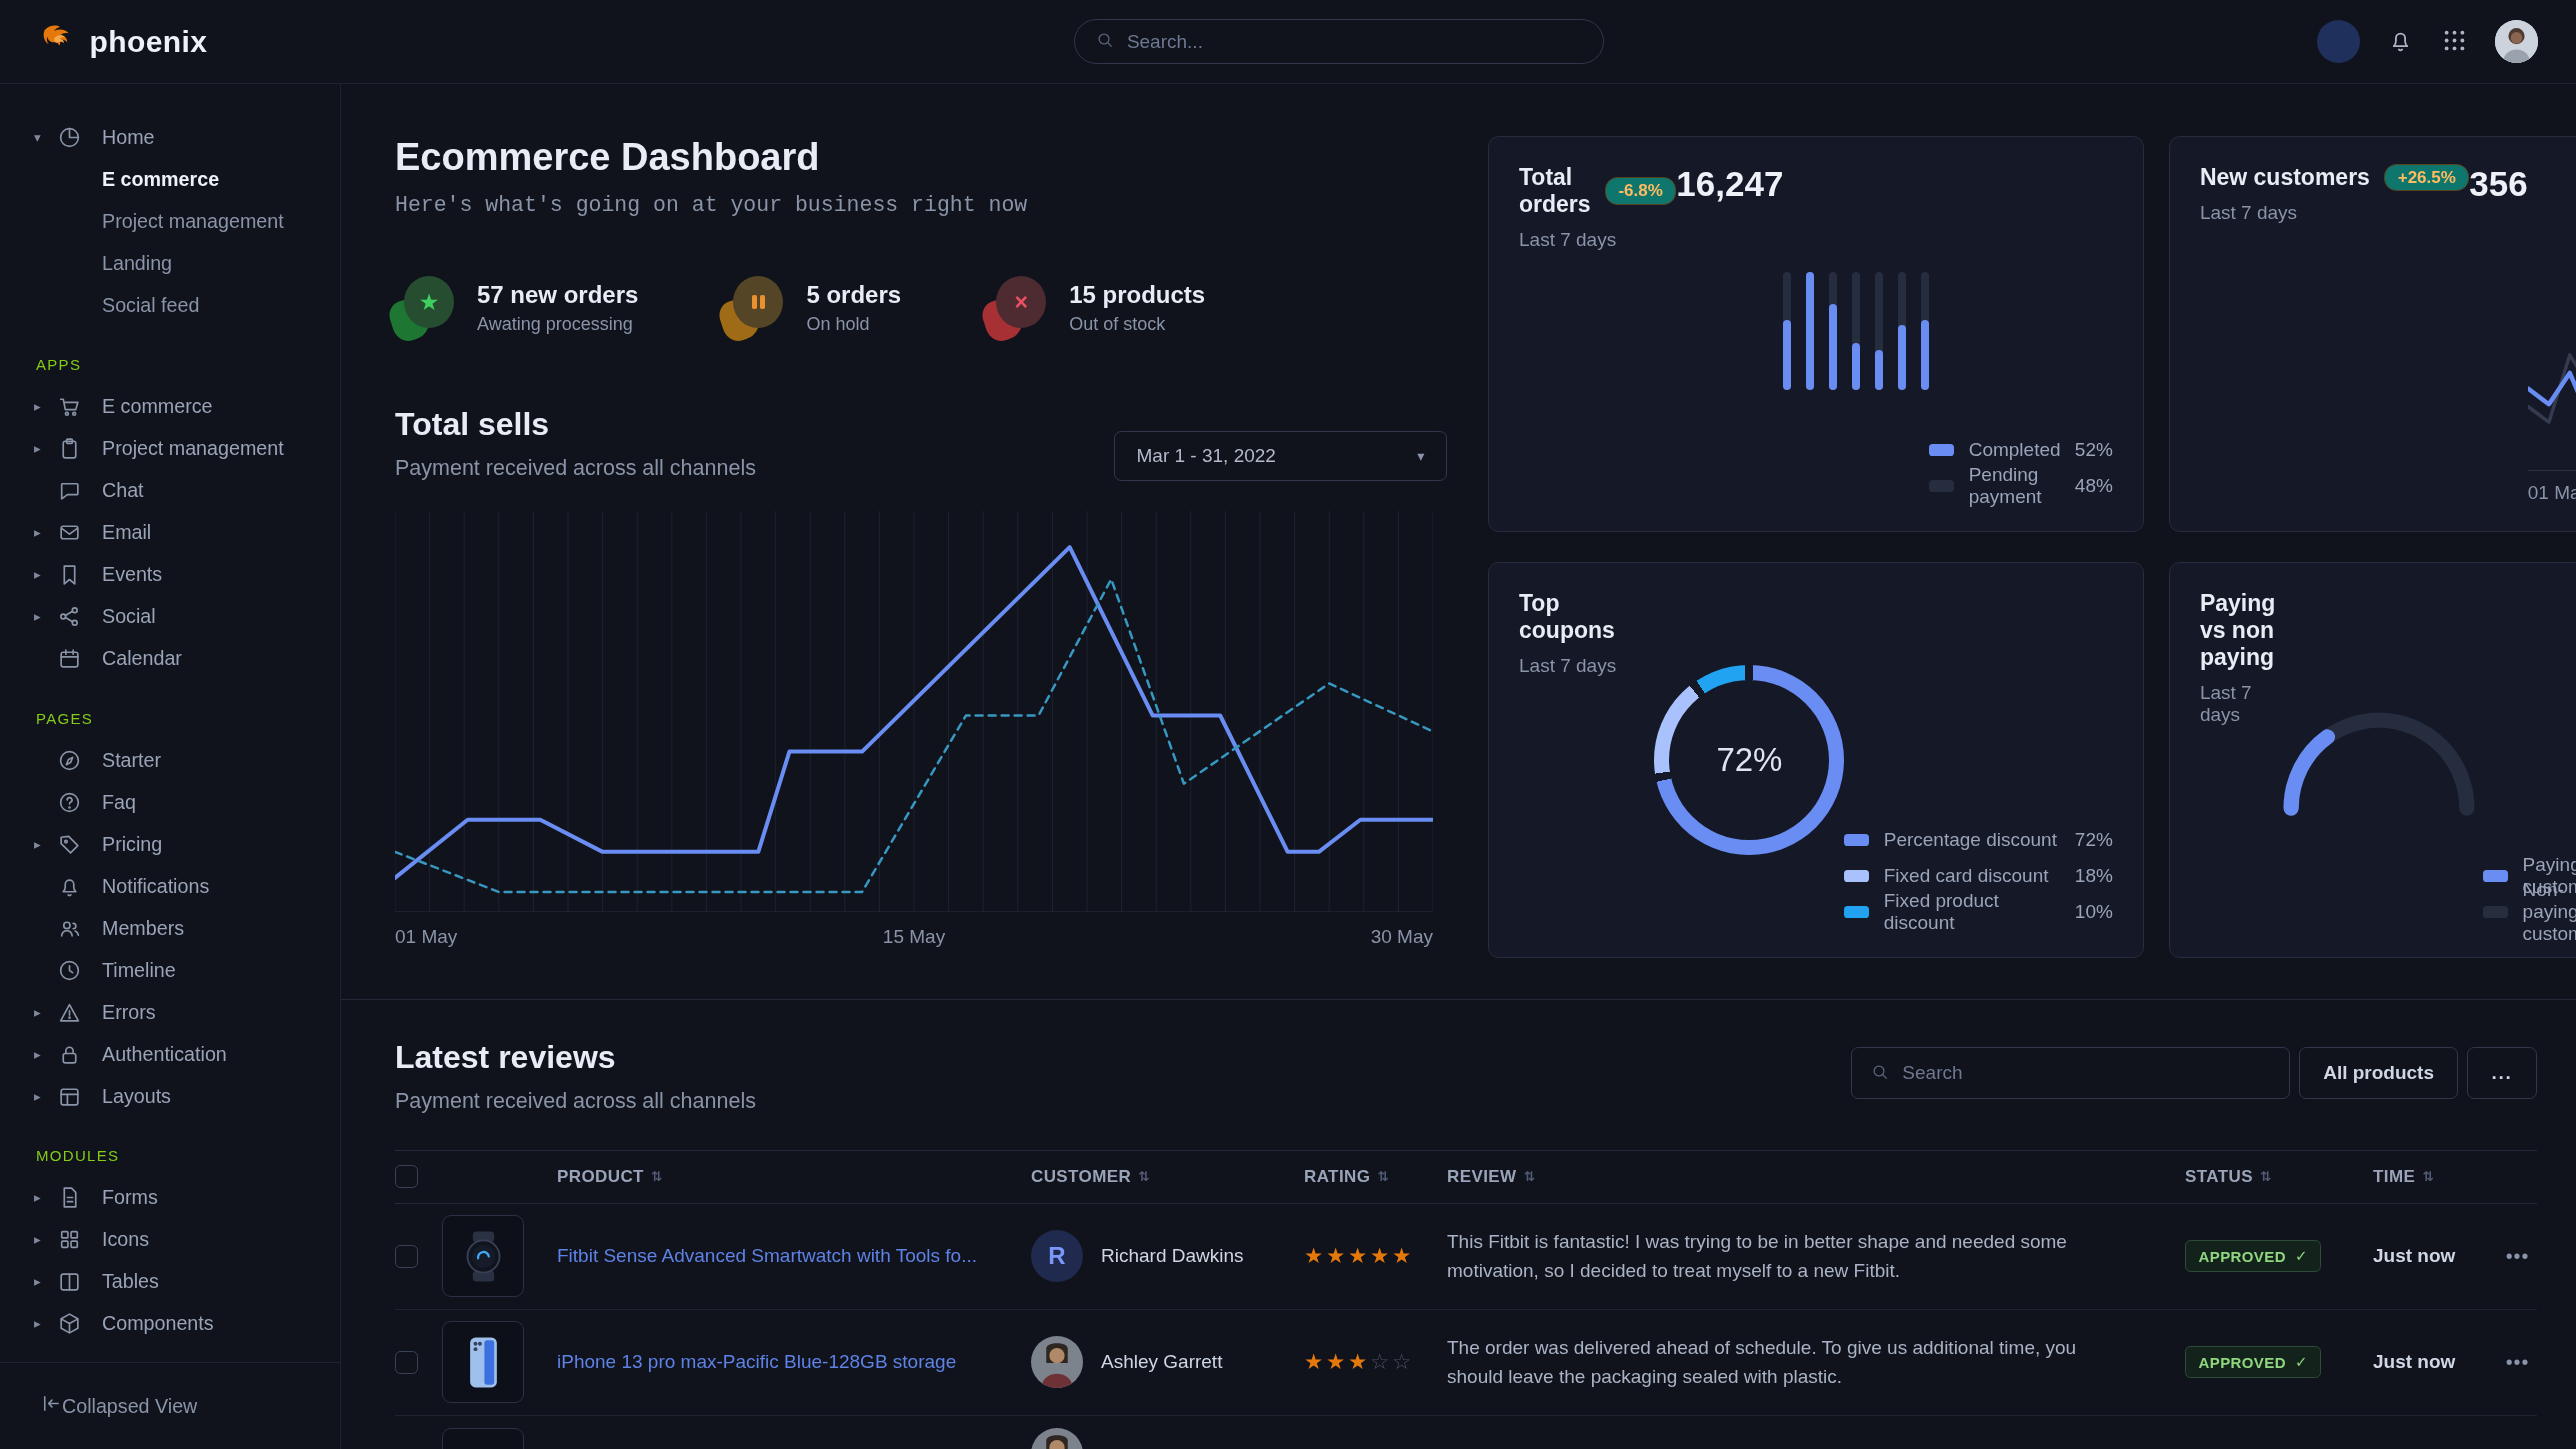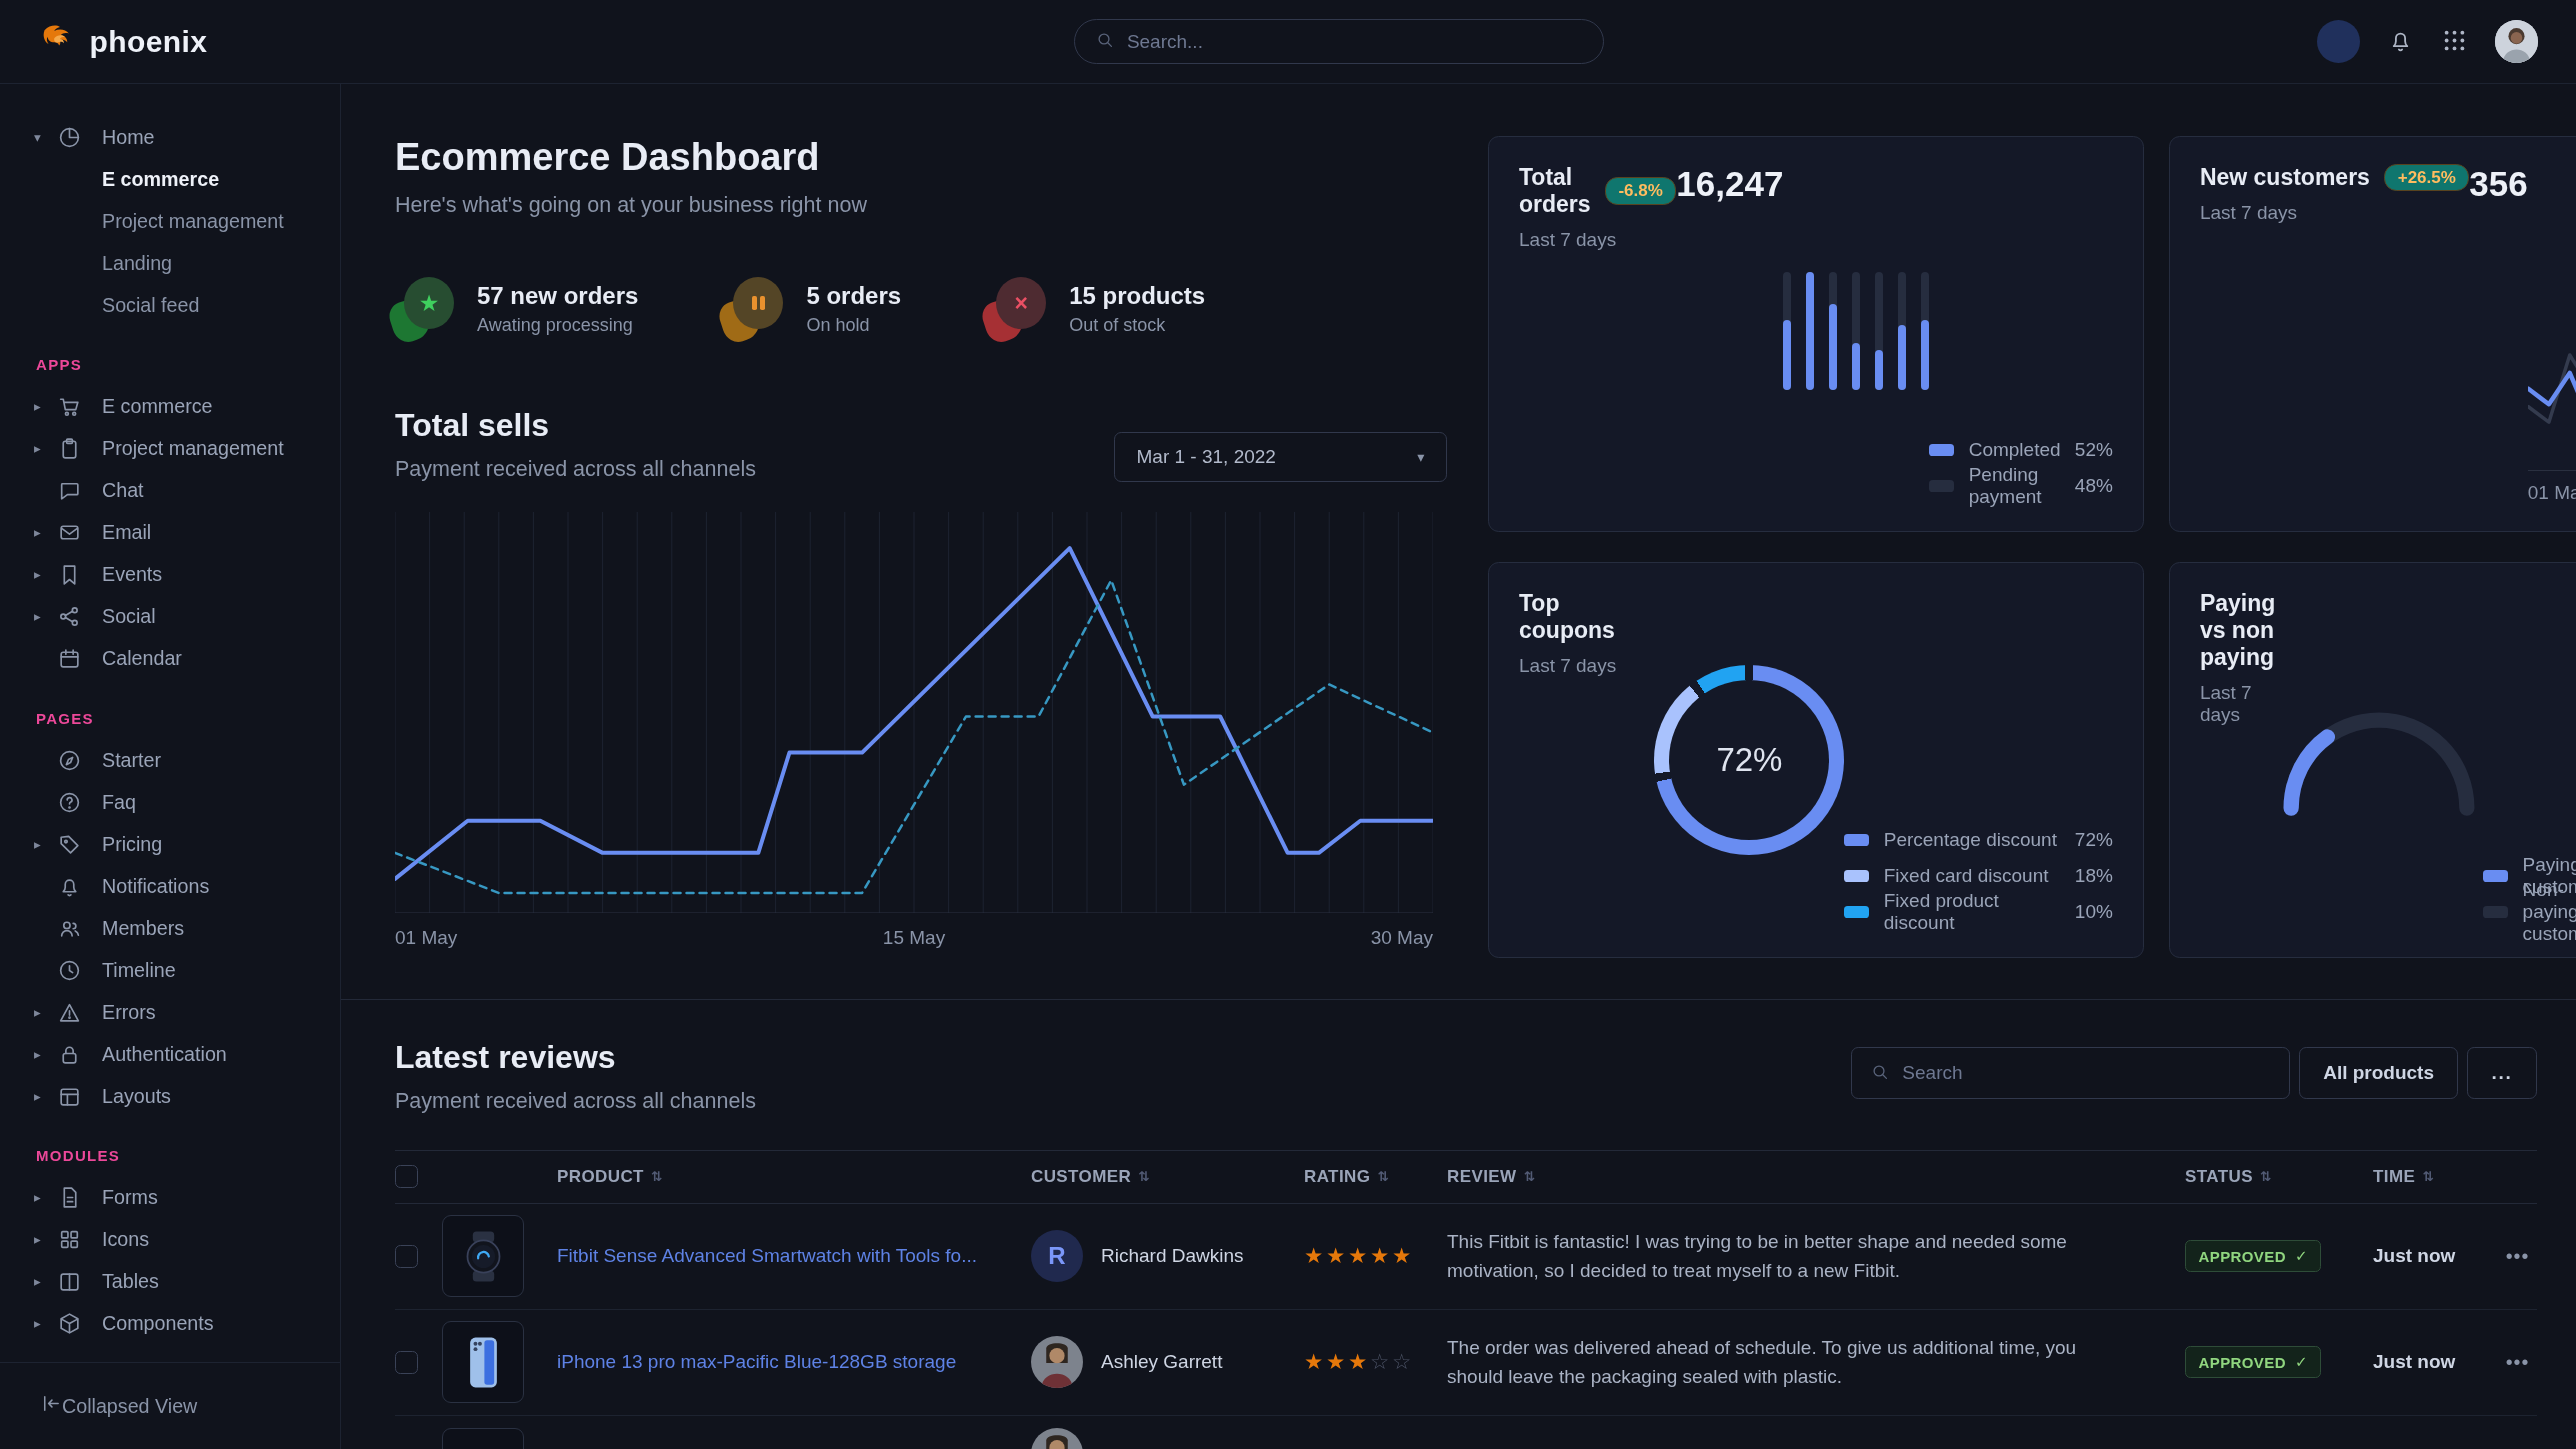--- a/index.html
+++ b/index.html
@@ -34,30 +34,30 @@
   
   .sidebar{position:absolute;top:84px;left:0;bottom:0;width:341px;border-right:0.9px solid var(--line-soft);
     background:var(--bg);padding:32px 0 0 0;display:flex;flex-direction:column;}
   .side-nav{flex:1;overflow:hidden;}
   .side-item{display:flex;align-items:center;height:42px;padding-left:34px;color:#9aa4b8;font-size:19.7px;cursor:pointer;}
   .side-item .caret{width:23px;font-size:13.4px;color:#7e879b;}
   .side-item .s-ic{width:27px;height:27px;margin-right:18px;color:#8a94a8;display:flex;align-items:center;}
   .side-item .s-ic svg{width:25px;height:25px;}
   .side-child{display:block;height:42px;line-height:42px;padding-left:102px;color:#8a94a8;font-size:19.7px;cursor:pointer;}
   .side-child.active{color:#eef1f8;font-weight:600;}
-  .side-title{padding:30px 0 12.5px 36px;font-size:15px;font-weight:700;letter-spacing:1.3px;color:#ec4899;}
+  .side-title{padding:30px 0 12.5px 36px;font-size:15px;font-weight:400;letter-spacing:1.3px;color:#84cc16;}
   .side-footer{border-top:0.9px solid var(--line-soft);height:87px;display:flex;align-items:center;
     padding-left:39px;color:#8a94a8;font-size:19.7px;cursor:pointer;}
   .side-footer svg{width:23px;height:23px;}
 
   
   .main{position:absolute;top:84px;left:341px;right:0;bottom:0;padding:52px 39px 0 54px;overflow:hidden;}
   .top-zone{display:grid;grid-template-columns:1052px 1fr;column-gap:41px;}
   .page-title{font-size:38px;font-weight:700;color:#e8ecf5;}
-  .page-sub{margin-top:14.3px;font-size:21.5px;color:#8a94a8;}
+  .page-sub{margin-top:14.3px;font-size:21.5px;color:#8a94a8;font-family:Liberation Mono, monospace;}
   .stats-row{display:flex;gap:86px;margin-top:59px;align-items:center;}
   .stat{display:flex;align-items:center;gap:23px;}
   .stat-ic{position:relative;width:59px;height:64px;flex:0 0 auto;}
   .stat-ic .blob{position:absolute;left:-3.6px;bottom:0;width:38px;height:41px;border-radius:42% 58% 55% 45%;transform:rotate(-18deg);}
   .stat-ic .circ{position:absolute;right:0;top:0;width:50px;height:52px;border-radius:50%;display:flex;align-items:center;justify-content:center;}
   .stat-ic .glyph{font-size:23px;font-weight:700;line-height:1;}
   .pausebars{display:flex;gap:3.6px;}
   .pausebars i{display:block;width:4.5px;height:14.3px;border-radius:1.8px;}
   .stat-txt .v{font-size:24px;font-weight:700;color:#e8ecf5;}
   .stat-txt .s{margin-top:5.4px;font-size:18px;color:#8a94a8;}

